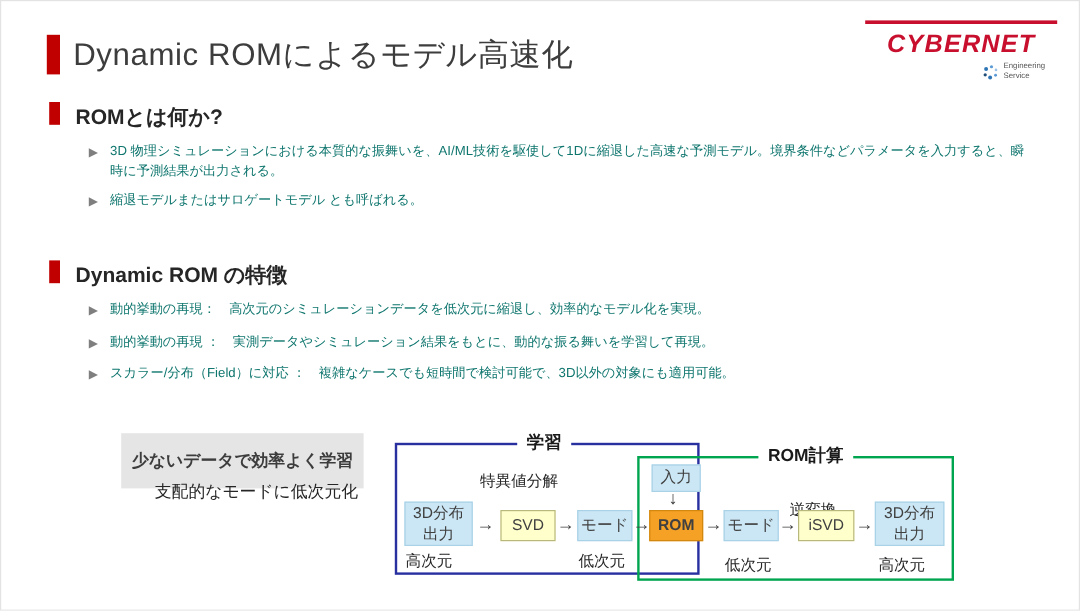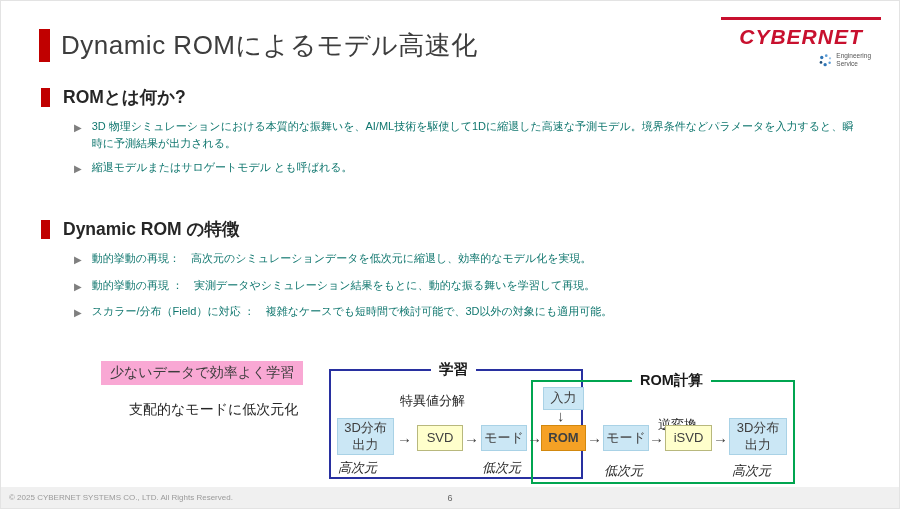--- a/index.html
+++ b/index.html
@@ -20,32 +20,32 @@
   .logo-rule { height:3px; background:#c8102e; margin-bottom:5px; }
   .logo-text { color:#c8102e; font-weight:700; font-size:21px; letter-spacing:1px; text-align:center; font-style:italic; }
   .logo-sub { display:flex; justify-content:flex-end; align-items:center; gap:3px; margin-top:3px; padding-right:10px; }
   .es-icon { width:15px; height:15px; }
   .es-text { font-size:6.5px; color:#555; line-height:1.25; text-align:left; }
 
   
   .sec { position:absolute; left:40px; width:830px; }
   .sec1 { top:84px; }
   .sec2 { top:216px; }
-  .sec-heading { display:flex; align-items:center; gap:13px; margin-bottom:9px; }
+  .sec-heading { display:flex; gap:13px; margin-bottom:9px; }
   .sec-accent { width:9px; height:19px; background:#c00000; flex:0 0 auto; }
   .sec-title { font-size:17.5px; font-weight:700; color:#262626; }
   .bullet { display:flex; gap:10px; margin:0 0 8px 33px; }
   .sec2 .bullet { margin-bottom:10px; }
   .b-arrow { color:#7f7f7f; font-size:10px; padding-top:4px; flex:0 0 auto; }
   .b-text { font-size:11px; color:#0f766e; line-height:1.5; max-width:765px; }
 
   
   .diagram { position:absolute; inset:0; }
-  .note-highlight { position:absolute; left:100px; top:360px; background:#f9a8d4;
-    padding:3px 9px; font-size:14px; color:#3d3d3d; }
+  .note-highlight { position:absolute; left:100px; top:360px; background:#e5e5e5;
+    padding:14px 9px; font-size:14px; color:#3d3d3d;font-weight:bold; }
   .note-plain { position:absolute; left:128px; top:400px; font-size:14px; color:#262626; }
 
   .group { position:absolute; z-index:1; }
   .learn-group { left:328px; top:368px; width:254px; height:110px; border:2px solid #2830a0; }
   .rom-group  { left:530px; top:379px; width:264px; height:104px; border:2px solid #00a550; }
   .group-label { position:absolute; background:#ffffff; font-weight:700; font-size:14.5px;
     color:#1a1a1a; padding:0 8px; z-index:4; line-height:17px; }
   .learn-label { left:430px; top:360px; }
   .rom-label { left:631px; top:371px; }
 
@@ -70,21 +70,21 @@
 
   .fa { position:absolute; font-size:15px; font-weight:700; color:#404040; z-index:2; line-height:1; }
   .pos-a1 { left:396px; top:429px; }
   .pos-a2 { left:463px; top:429px; }
   .pos-a3 { left:526px; top:429px; }
   .pos-a4 { left:586px; top:429px; }
   .pos-a5 { left:648px; top:429px; }
   .pos-a6 { left:712px; top:429px; }
   .pos-adown { left:556px; top:407px; }
 
-  .dim-label { position:absolute; font-size:13px; color:#262626; z-index:2;font-style:italic; }
+  .dim-label { position:absolute; font-size:13px; color:#262626; z-index:2; }
   .pos-d1 { left:337px; top:458px; }
   .pos-d2 { left:481px; top:458px; }
   .pos-d3 { left:603px; top:461px; }
   .pos-d4 { left:731px; top:461px; }
 
   
   .footer { position:absolute; left:0; right:0; bottom:0; height:21px; background:#f0f0f0;
     display:flex; align-items:center; }
   .copyright { font-size:8px; color:#9a9a9a; padding-left:8px; }
   .page-num { position:absolute; left:50%; transform:translateX(-50%); font-size:9px; color:#666; }
@@ -182,18 +182,14 @@
     <div class="fa pos-a6">→</div>
     <div class="node blue pos-out-right">3D分布
 出力</div>
 
     <div class="dim-label pos-d1">高次元</div>
     <div class="dim-label pos-d2">低次元</div>
     <div class="dim-label pos-d3">低次元</div>
     <div class="dim-label pos-d4">高次元</div>
   </div>
 
-  <footer class="footer">
-    <span class="copyright">© 2025 CYBERNET SYSTEMS CO., LTD. All Rights Reserved.</span>
-    <span class="page-num">6</span>
-  </footer>
 
 </div>
 
 </body></html>

